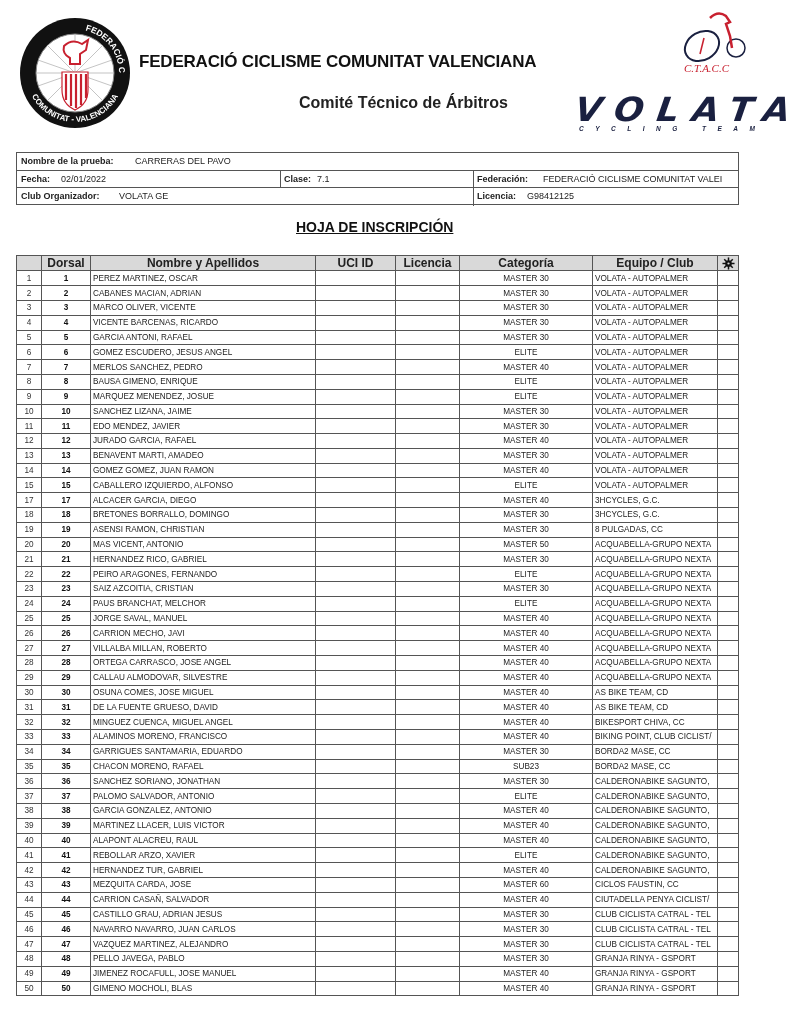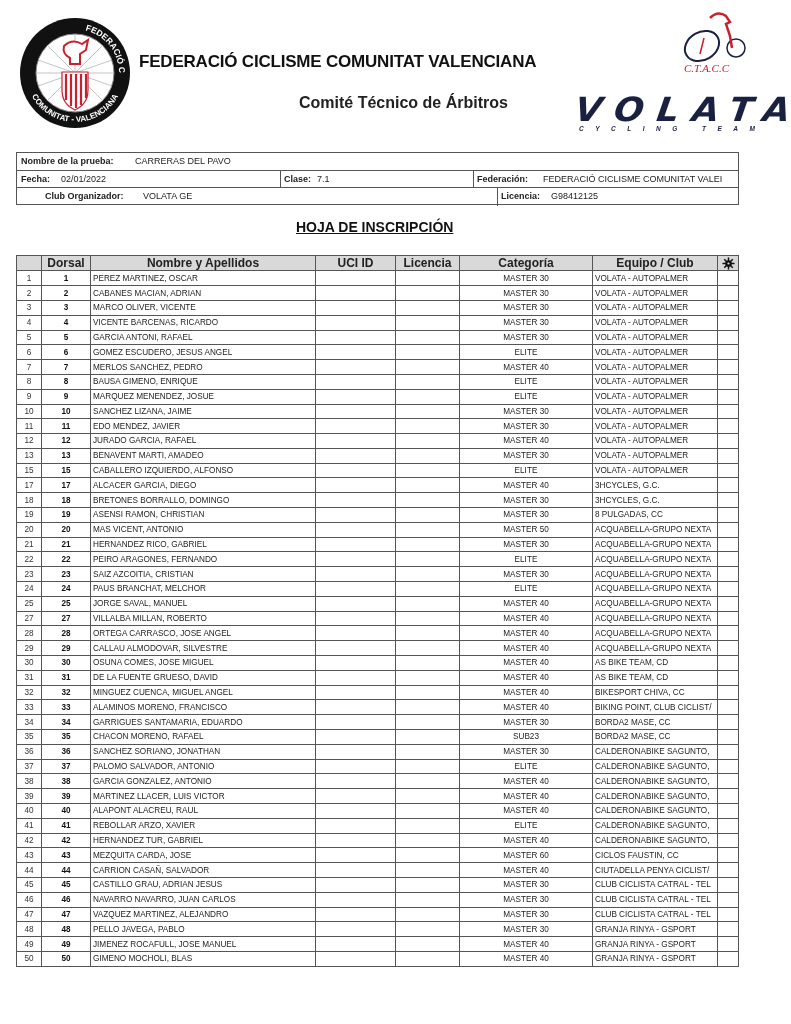--- a/index.html
+++ b/index.html
@@ -10,21 +10,21 @@
     .fed-logo { position: absolute; left: 18px; top: 16px; width: 114px; height: 114px; }
     .main-title { position: absolute; left: 139px; top: 52px; font-size: 17px; font-weight: bold; color: #111; letter-spacing: -0.2px; white-space: nowrap; }
     .sub-title { position: absolute; left: 299px; top: 94px; font-size: 16px; font-weight: bold; color: #222; white-space: nowrap; }
     .ctacc-logo { position: absolute; left: 680px; top: 8px; width: 72px; height: 68px; }
     .volata-logo { position: absolute; left: 575px; top: 93px; width: 200px; height: 40px; }
     .volata-word { position: absolute; left: 0; top: 0; width: 200px; font-size: 35px; font-weight: bold; font-style: italic; color: #1a2040; letter-spacing: 13px; line-height: 34px; font-family: "DejaVu Sans", sans-serif; transform: skewX(-8deg) scaleY(0.95); }
     .volata-sub { position: absolute; left: 4px; top: 32px; width: 196px; font-size: 6.5px; font-weight: bold; font-style: italic; color: #1a2040; letter-spacing: 11.5px; white-space: nowrap; }
 
     .info-box { position: absolute; left: 16px; top: 152px; width: 723px; height: 53px; border: 1px solid #555; }
     .info-row { position: absolute; left: 0; width: 100%; height: 17.6px; border-bottom: 1px solid #555; font-size: 9px; line-height: 17px; }
-    .info-row:last-child { border-bottom: none; margin-left: 24px; }
+    .info-row:last-child { border-bottom: none; }
     .info-row .lbl { font-weight: bold; position: absolute; }
     .info-row .val { position: absolute; }
     .vline { position: absolute; top: 0; bottom: 0; border-left: 1px solid #555; }
 
     .sheet-title { position: absolute; left: 296px; top: 219px; font-size: 14px; font-weight: bold; text-decoration: underline; color: #111; white-space: nowrap; }
 
     table.entries { position: absolute; left: 16px; top: 255px; border-collapse: collapse; table-layout: fixed; width: 722px; }
     table.entries th, table.entries td { border: 1px solid #555; height: 14.8px; font-size: 8.2px; padding: 0 2px; white-space: nowrap; overflow: hidden; }
     table.entries th { background: #d9d9d9; font-weight: bold; font-size: 12px; text-align: center; height: 15px; }
     td.idx { text-align: center; color: #333; font-size: 8px; }
@@ -277,20 +277,30 @@
         <td class="idx">13</td>
         <td class="dorsal">13</td>
         <td class="name">BENAVENT MARTI, AMADEO</td>
         <td class="uci"></td>
         <td class="lic"></td>
         <td class="cat">MASTER 30</td>
         <td class="team">VOLATA - AUTOPALMER</td>
         <td class="extra"></td>
       </tr>
       <tr>
+        <td class="idx">14</td>
+        <td class="dorsal">14</td>
+        <td class="name">GOMEZ GOMEZ, JUAN RAMON</td>
+        <td class="uci"></td>
+        <td class="lic"></td>
+        <td class="cat">MASTER 40</td>
+        <td class="team">VOLATA - AUTOPALMER</td>
+        <td class="extra"></td>
+      </tr>
+      <tr>
         <td class="idx">15</td>
         <td class="dorsal">15</td>
         <td class="name">CABALLERO IZQUIERDO, ALFONSO</td>
         <td class="uci"></td>
         <td class="lic"></td>
         <td class="cat">ELITE</td>
         <td class="team">VOLATA - AUTOPALMER</td>
         <td class="extra"></td>
       </tr>
       <tr>
@@ -377,20 +387,30 @@
         <td class="idx">25</td>
         <td class="dorsal">25</td>
         <td class="name">JORGE SAVAL, MANUEL</td>
         <td class="uci"></td>
         <td class="lic"></td>
         <td class="cat">MASTER 40</td>
         <td class="team">ACQUABELLA-GRUPO NEXTA</td>
         <td class="extra"></td>
       </tr>
       <tr>
+        <td class="idx">26</td>
+        <td class="dorsal">26</td>
+        <td class="name">CARRION MECHO, JAVI</td>
+        <td class="uci"></td>
+        <td class="lic"></td>
+        <td class="cat">MASTER 40</td>
+        <td class="team">ACQUABELLA-GRUPO NEXTA</td>
+        <td class="extra"></td>
+      </tr>
+      <tr>
         <td class="idx">27</td>
         <td class="dorsal">27</td>
         <td class="name">VILLALBA MILLAN, ROBERTO</td>
         <td class="uci"></td>
         <td class="lic"></td>
         <td class="cat">MASTER 40</td>
         <td class="team">ACQUABELLA-GRUPO NEXTA</td>
         <td class="extra"></td>
       </tr>
       <tr>

